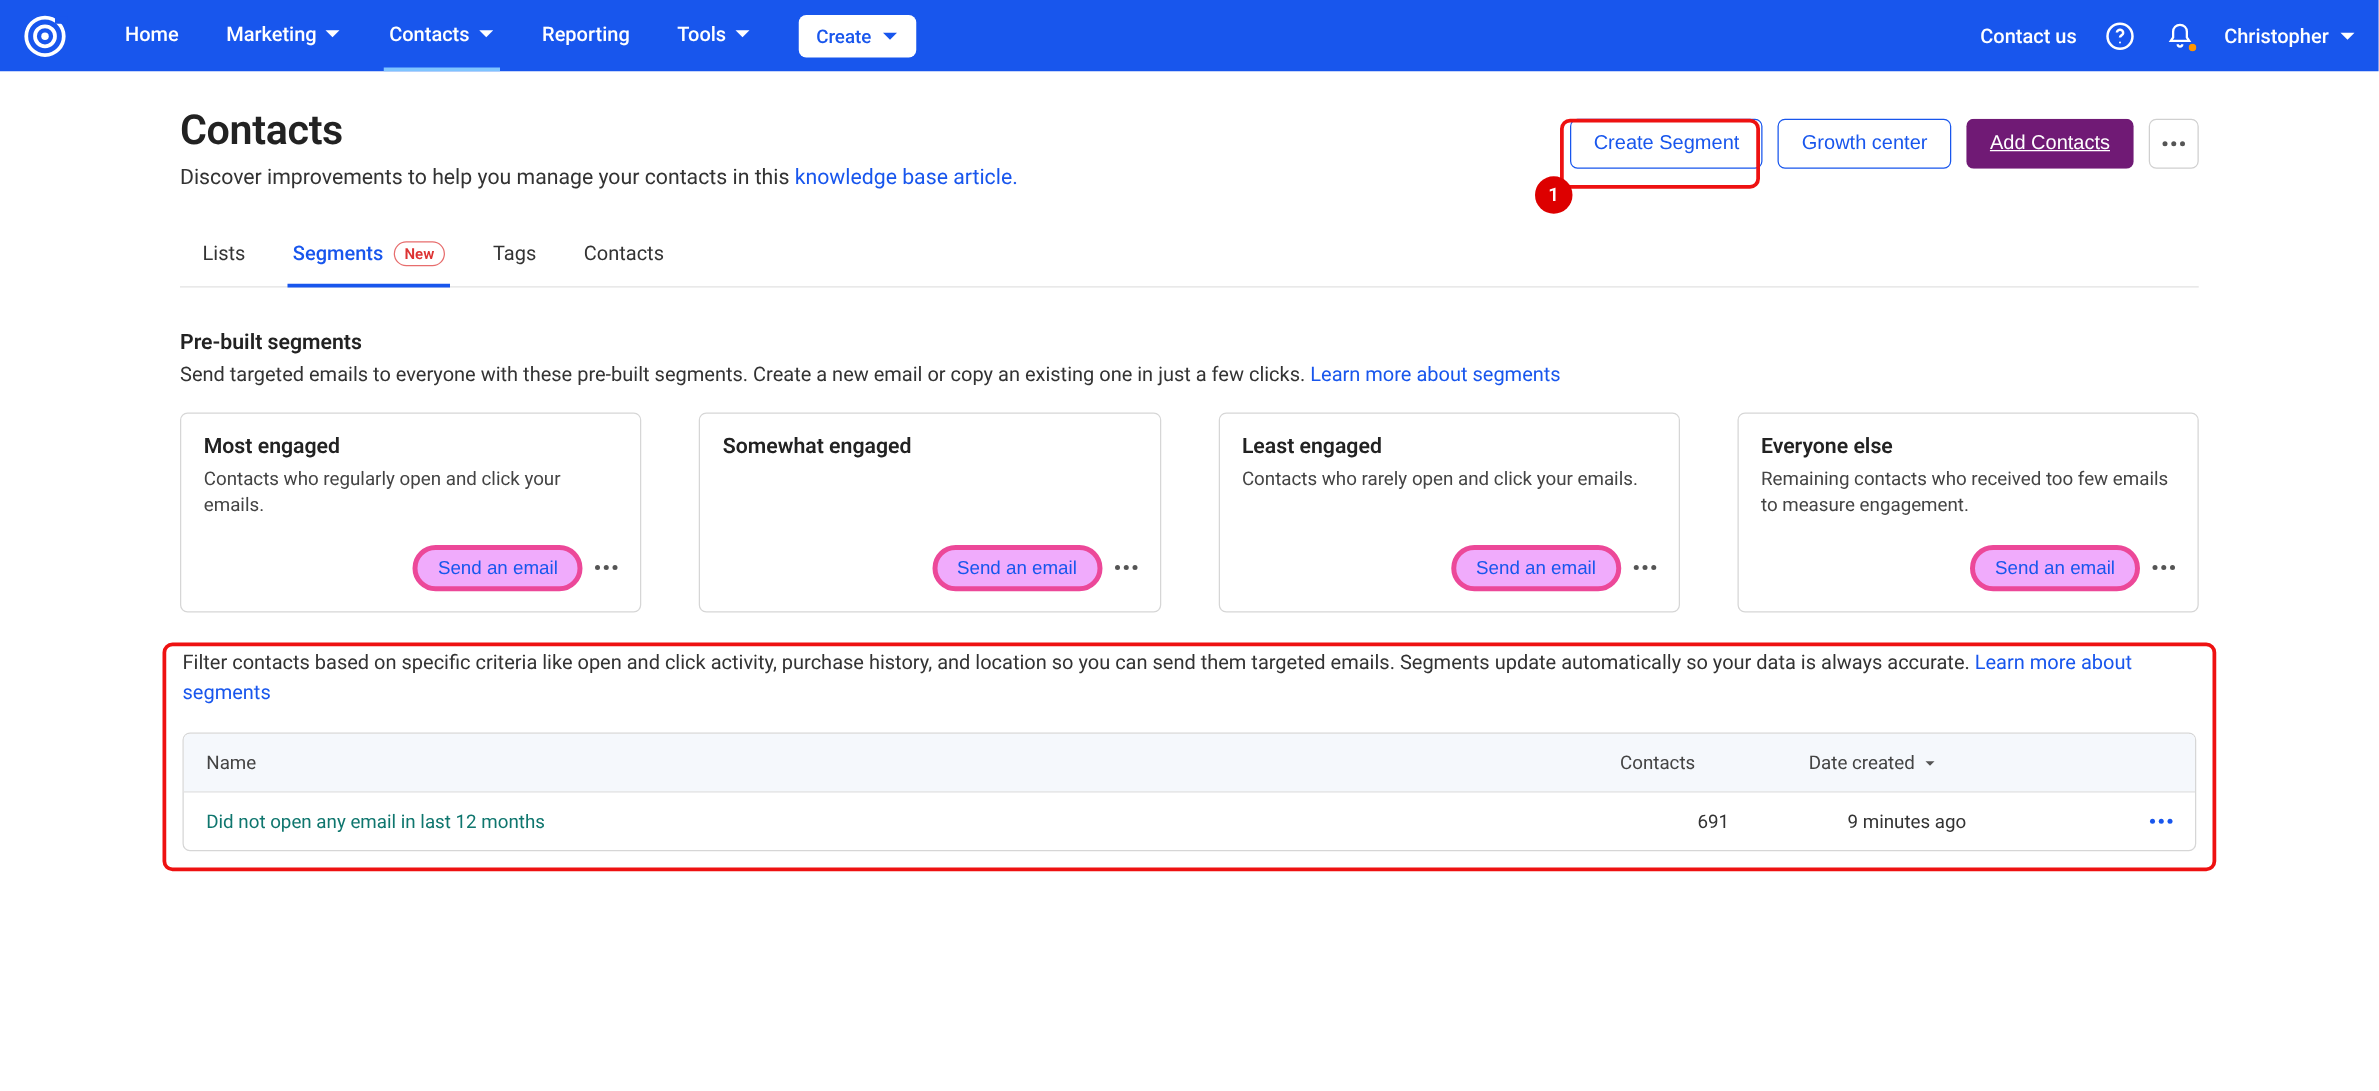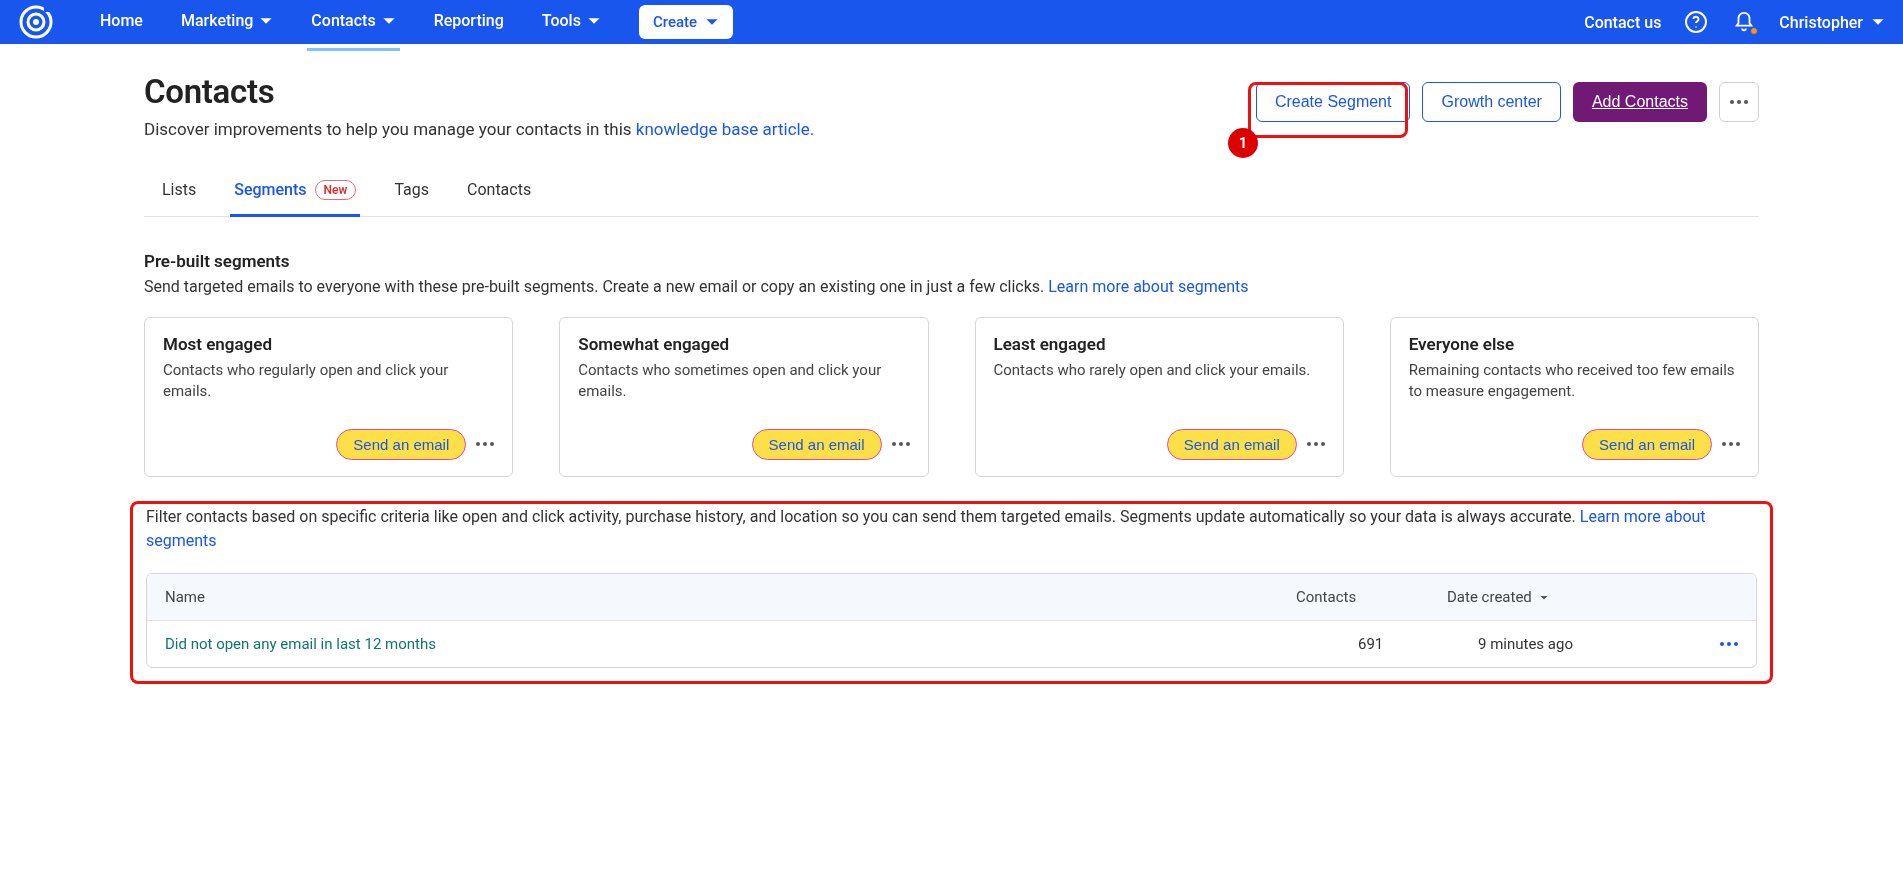--- a/index.html
+++ b/index.html
@@ -1,18 +1,18 @@
 <!DOCTYPE html>
 <html><head>
 <meta charset="utf-8">
 <style>
 * { margin:0; padding:0; box-sizing:border-box; }
 body { font-family:-apple-system,BlinkMacSystemFont,"Segoe UI",Roboto,Helvetica,Arial,sans-serif; color:#1a1a1a; width:1903px; height:873px; overflow:hidden; background:#fff; position:relative; }
 
-.topnav { background:#1856ED; height:44px; display:flex; align-items:center; padding:0 18px; color:#fff; gap:24px; font-size:16px; }
+.topnav { background:#1856ED; height:57px; display:flex; align-items:center; padding:0 18px; color:#fff; gap:24px; font-size:16px; }
 .logo { width:36px; height:36px; display:flex; align-items:center; justify-content:center; }
 .logo svg { width:36px; height:36px; }
 .nav-items { display:flex; align-items:center; gap:30px; margin-left:18px; }
 .nav-item { display:flex; align-items:center; gap:6px; color:#fff; font-weight:500; cursor:pointer; padding:6px 4px; border-bottom:3px solid transparent; height:57px; }
 .nav-item.active { border-bottom:3px solid #7fc4ff; }
 .chev { width:14px; height:14px; display:inline-flex; }
 .chev svg { width:14px; height:14px; fill:#fff; }
 .create-btn { background:#fff; color:#1856ED; border-radius:6px; padding:8px 14px; display:flex; align-items:center; gap:8px; font-weight:500; font-size:15px; cursor:pointer; margin-left:4px; }
 .create-btn .chev svg { fill:#1856ED; }
 .spacer { flex:1; }
@@ -47,21 +47,21 @@
 .badge-new { border:1px solid #e76d6d; color:#d33; font-size:12px; font-weight:600; padding:2px 8px; border-radius:12px; }
 
 .sec-title { font-size:17px; font-weight:600; color:#222; margin-top:34px; }
 .sec-desc { font-size:16px; color:#333; margin-top:4px; line-height:1.5; }
 .learn-link { color:#1856ED; cursor:pointer; }
 .cards { display:flex; gap:46px; margin-top:18px; }
 .card { flex:1; border:1px solid #d6d6d6; border-radius:6px; padding:16px 18px 16px 18px; display:flex; flex-direction:column; min-height:160px; }
 .card-title { font-size:17px; font-weight:600; color:#222; }
 .card-desc { font-size:15px; color:#444; margin-top:6px; line-height:1.4; }
 .card-actions { margin-top:auto; display:flex; justify-content:flex-end; align-items:center; gap:10px; padding-top:18px; }
-.pill-btn { border:1px solid #ec4899; color:#1856ED; background:#fde047; border-radius:999px; padding:6px 16px; font-size:15px; cursor:pointer; }
+.pill-btn { border:4px solid #ec4899; color:#1856ED; background:#f0abfc; border-radius:999px; padding:6px 16px; font-size:15px; cursor:pointer; }
 .dots-dark span { background:#555; }
 
 .created-wrap { position:relative; margin-top:28px; padding:0 2px 14px 2px; }
 .callout-2 { left:-14px; top:-4px; right:-14px; bottom:-2px; position:absolute; border:3px solid #e11; border-radius:8px; pointer-events:none; }
 .tbl { border:1px solid #d6d6d6; border-radius:6px; margin-top:20px; overflow:hidden; }
 .tbl-head { display:flex; background:#f5f8fc; padding:14px 18px; font-size:15px; color:#444; border-bottom:1px solid #e2e2e2;gap:31px; }
 .col-name { flex:1; }
 .col-contacts { width:120px; }
 .col-date { width:200px; display:flex; align-items:center; gap:6px; }
 .col-actions { width:60px; text-align:right; }
@@ -198,21 +198,20 @@
           <button class="pill-btn">Send an email</button>
           <div class="dots dots-dark">
             <span></span>
             <span></span>
             <span></span>
           </div>
         </div>
     </div>
     <div class="card">
       <div class="card-title">Somewhat engaged</div>
-      <div class="card-desc">Contacts who sometimes open and click your emails.</div>
       <div class="card-actions">
           <button class="pill-btn">Send an email</button>
           <div class="dots dots-dark">
             <span></span>
             <span></span>
             <span></span>
           </div>
         </div>
     </div>
     <div class="card">

